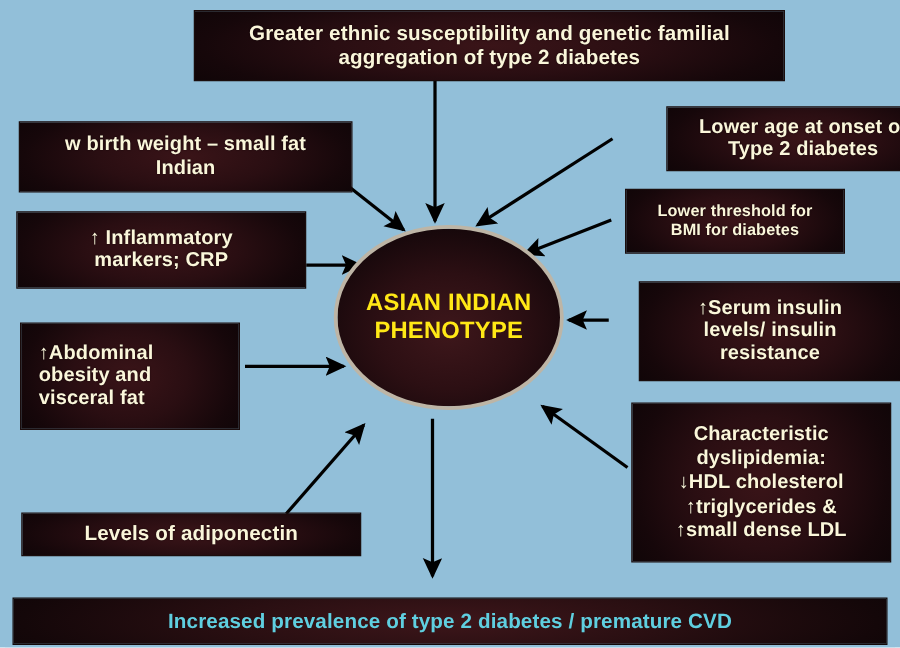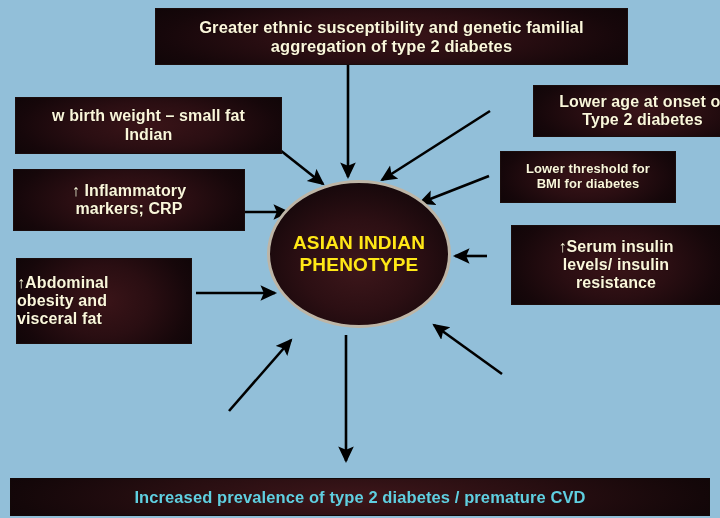--- a/index.html
+++ b/index.html
@@ -146,33 +146,39 @@
 
   <div class="box" style="left:155px; top:8px; width:473px; height:57px; font-size:16.5px;text-align:center;">Greater ethnic susceptibility and genetic familial
 aggregation of  type 2 diabetes</div>
 
   <div class="box" style="left:15px; top:97px; width:267px; height:57px; font-size:16px;">w birth weight – small fat
 Indian</div>
 
   <div class="box" style="left:13px; top:169px; width:232px; height:62px; font-size:16px;">↑ Inflammatory
 markers; CRP</div>
 
-  <div class="box" style="left:16px; top:258px; width:176px; height:86px; font-size:16px; text-align:left; justify-content:flex-start; ">↑Abdominal
+  <div class="box" style="left:16px; top:258px; width:176px; height:86px; font-size:16px; text-align:left; justify-content:flex-start; padding-left:14px;">↑Abdominal
 obesity and
 visceral fat</div>
 
+  <div class="box" style="left:17px; top:410px; width:272px; height:35px; font-size:16.5px;">Levels of adiponectin</div>
 
   <div class="box" style="left:493px; top:85px; width:219px; height:52px; font-size:16px;margin-left:40px;">Lower age at onset of
 Type 2 diabetes</div>
 
   <div class="box" style="left:500px; top:151px; width:176px; height:52px; font-size:13px;">Lower threshold for
 BMI for diabetes</div>
 
   <div class="box" style="left:497px; top:225px; width:210px; height:80px; font-size:16px;margin-left:14px;">↑Serum insulin
 levels/ insulin
 resistance</div>
 
+  <div class="box" style="left:505px; top:322px; width:208px; height:128px; font-size:16px; line-height:1.2;">Characteristic
+dyslipidemia:
+↓HDL cholesterol
+↑triglycerides &amp;
+↑small dense LDL</div>
 
   <div id="center-node">ASIAN INDIAN
 PHENOTYPE</div>
 
   <div id="bottom-banner">Increased prevalence of type 2 diabetes / premature  CVD</div>
 </div>
 
 </body></html>

